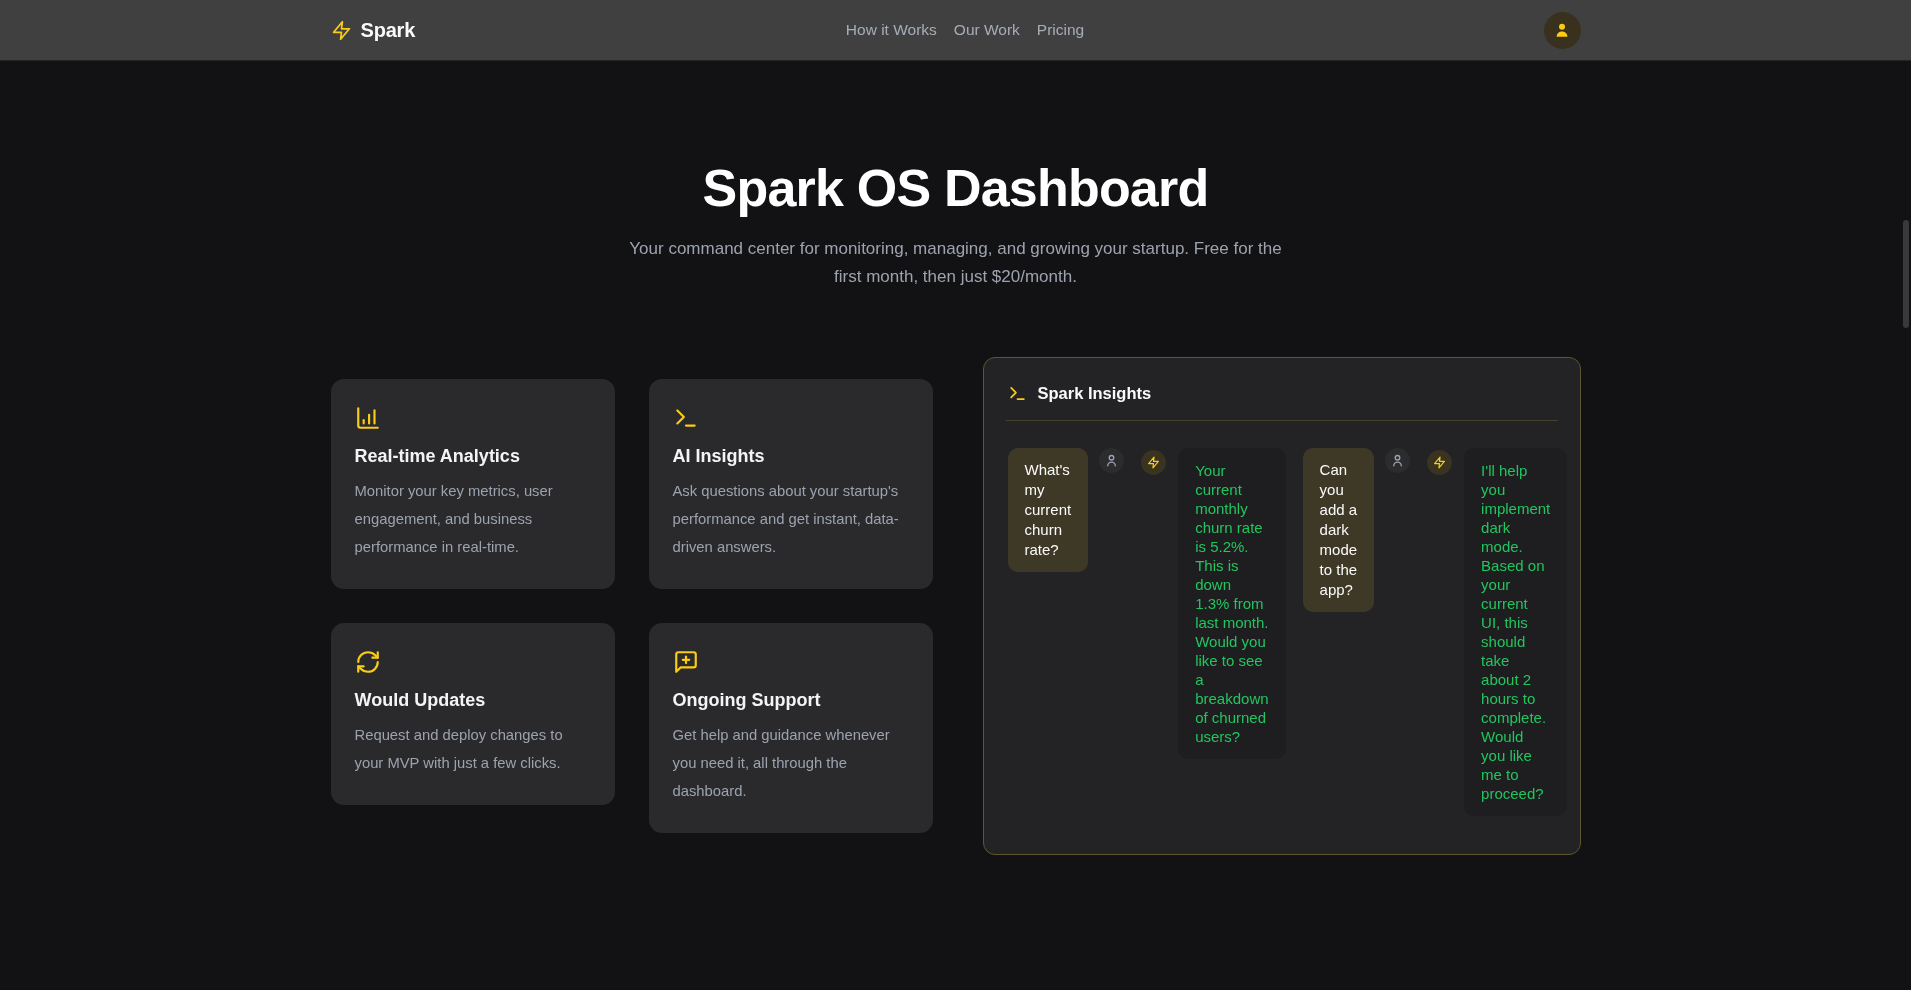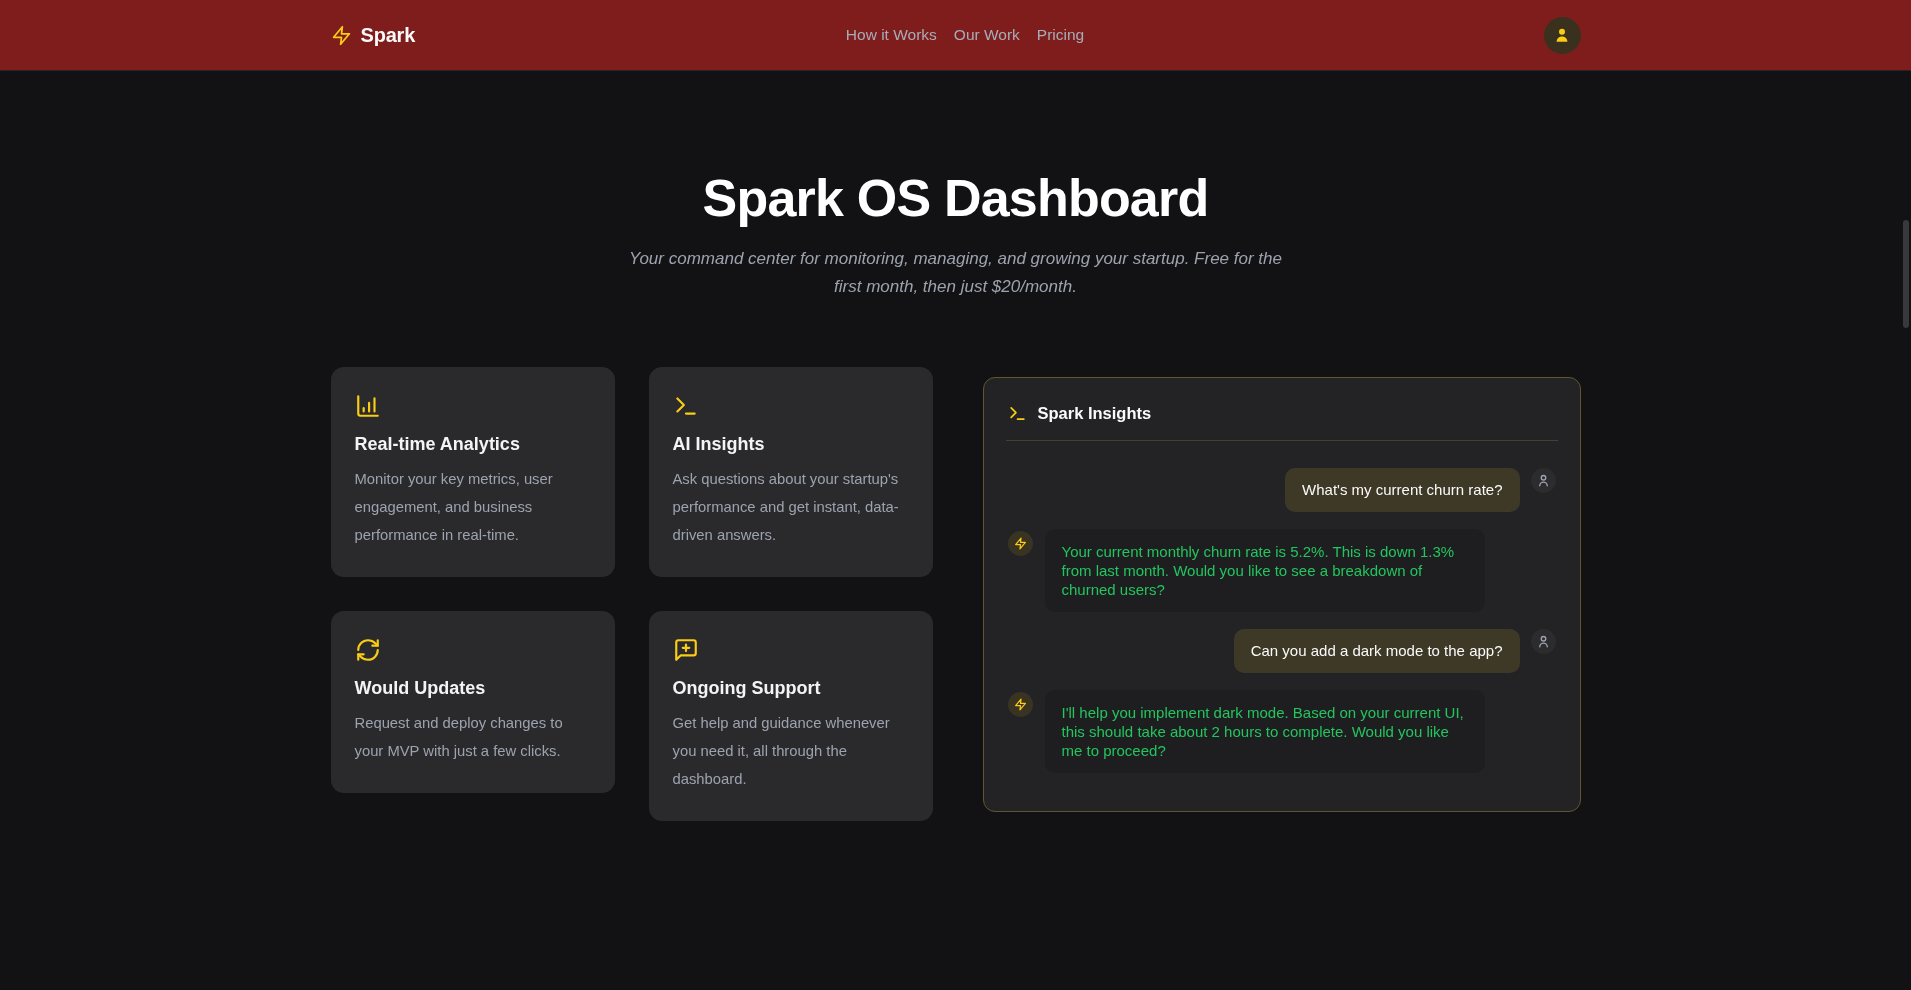--- a/index.html
+++ b/index.html
@@ -6,22 +6,22 @@
   html, body { width: 1911px; height: 990px; overflow: hidden; }
   body {
     background: #121214;
     font-family: "Liberation Sans", sans-serif;
     color: #f4f4f5;
     position: relative;
   }
 
   
   .navbar {
-    height: 71px;
-    background: #7f1d1d;
+    height: 61px;
+    background: #404040;
     border-bottom: 1px solid #242428;
   }
   .nav-inner {
     width: 1250px;
     margin: 0 auto;
     height: 100%;
     display: flex;
     align-items: center;
     justify-content: space-between;
     position: relative;
@@ -61,21 +61,20 @@
     font-weight: bold;
     letter-spacing: -0.8px;
     color: #ffffff;
   }
   .hero .subtitle {
     margin: 17px auto 0;
     max-width: 680px;
     font-size: 17px;
     line-height: 28px;
     color: #9ca3af;
-    font-style: italic;
   }
 
   
   .content-row {
     width: 1250px;
     margin: 66px auto 0;
     display: flex;
     gap: 50px;
     align-items: center;
   }
@@ -114,21 +113,21 @@
   .panel-header .term-icon { display: flex; color: #facc15; }
   .panel-title { font-size: 16.5px; font-weight: bold; color: #fafafa; }
   .panel-divider {
     height: 1px;
     background: #46412a;
     margin: 17px 22px 0 22px;
   }
   .chat {
     padding: 27px 24px 22px;
     display: flex;
-    flex-direction: column;
+    flex-direction: row;
     gap: 17px;
   }
   .msg { display: flex; align-items: flex-start; }
   .msg.user { justify-content: flex-end; gap: 11px; }
   .msg.assistant { gap: 12px; }
   .chat-avatar {
     width: 25px; height: 25px;
     border-radius: 50%;
     flex: 0 0 auto;
     display: flex; align-items: center; justify-content: center;

